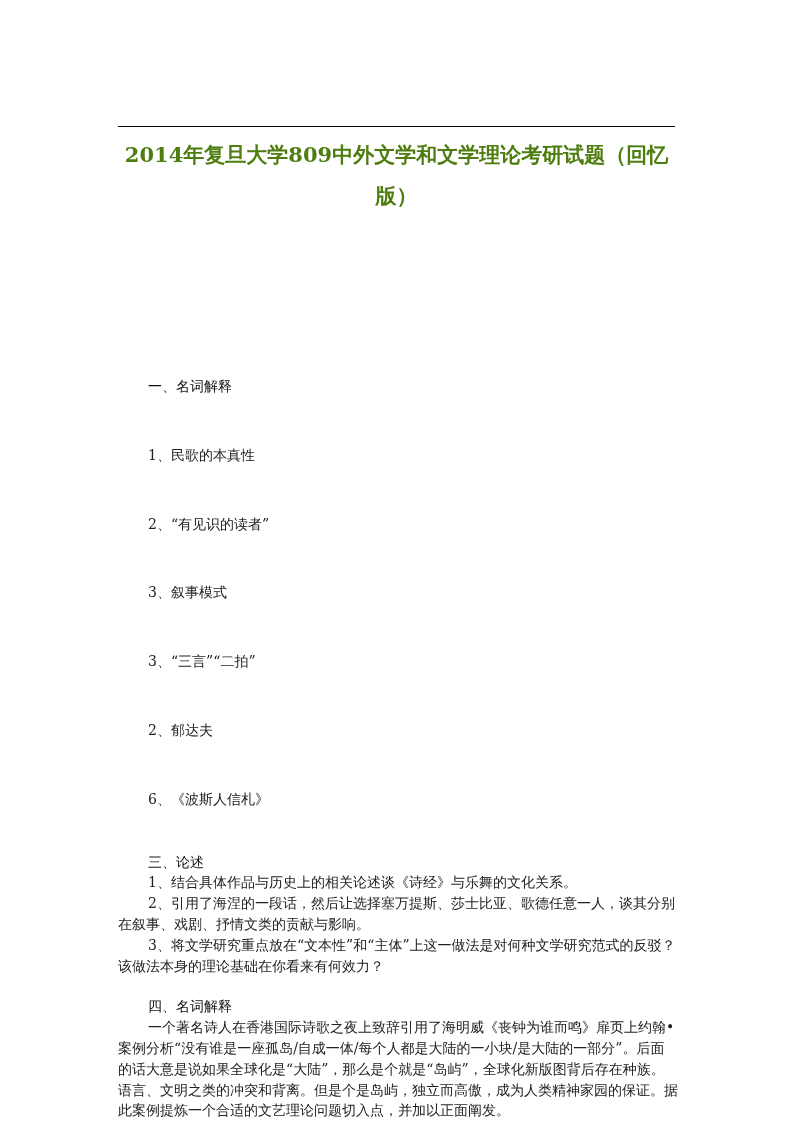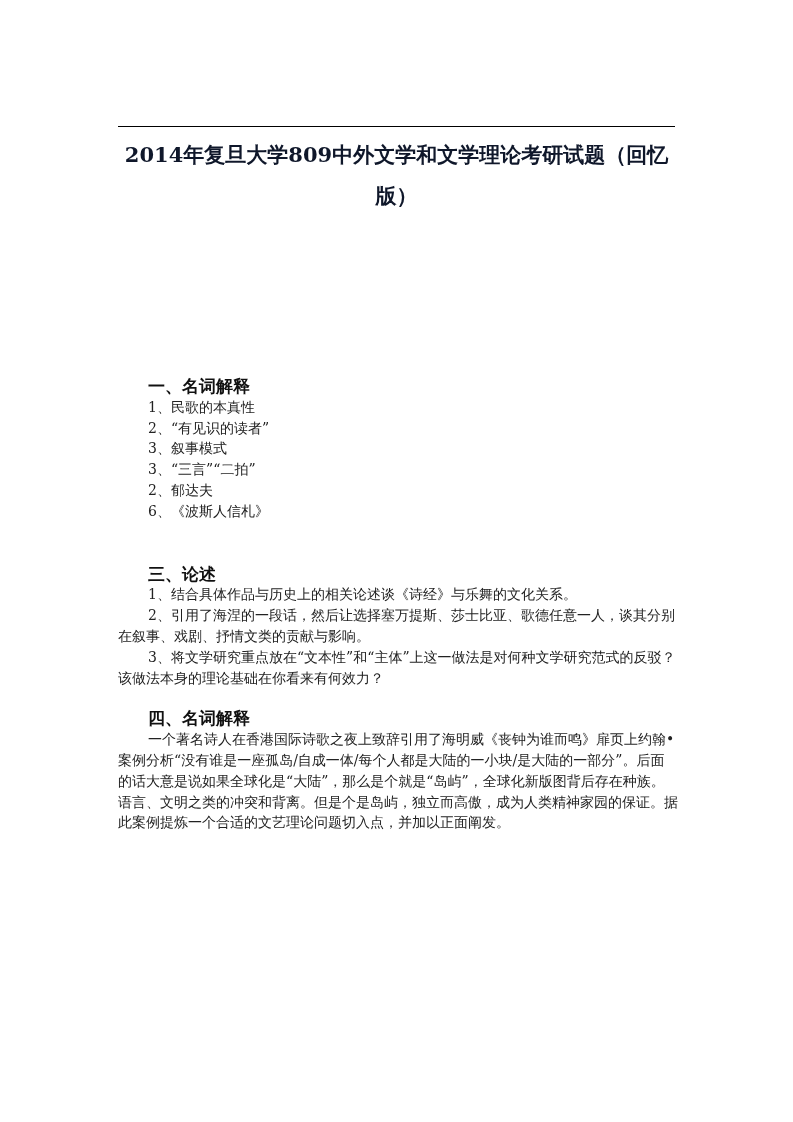--- a/index.html
+++ b/index.html
@@ -1,26 +1,26 @@
 <!DOCTYPE html>
 <html><head>
 <meta charset="utf-8">
 <style>
   html, body { margin: 0; padding: 0; background: #ffffff; }
   body { width: 793px; height: 1122px; position: relative; overflow: hidden;
          font-family: "DejaVu Serif", "Liberation Serif", serif; color: #222; }
   .rule { position: absolute; left: 118px; top: 126px; width: 557px; height: 1px; background: #000; }
   .title { position: absolute; left: 118px; top: 136px; width: 557px; text-align: center;
            font-family: "DejaVu Serif", serif; font-weight: bold; font-size: 21px;
-           line-height: 38px; color: #0f172a; letter-spacing: 0px; }
+           line-height: 38px; color: #4d7c0f; letter-spacing: 0px; }
   .title .l1 { display: block; white-space: nowrap; }
   .title .l2 { display: block; margin-top: 3px; }
   .content { position: absolute; left: 118px; top: 376px; width: 560px; font-size: 14px; line-height: 20.8px; }
-  .sec-head { font-weight: bold; font-family: "DejaVu Sans", sans-serif; font-size: 17px; padding-left: 30px; color: #111; }
-  .item { white-space: nowrap; }
+  .sec-head { font-weight: normal; font-family: "DejaVu Sans", sans-serif; font-size: 14px; padding-left: 30px; color: #111; }
+  .item { white-space: nowrap; margin-top: 48px; }
   .list-plain .item { padding-left: 30px; }
   .para { text-indent: 30px; }
   .gap { height: 21px; }
   .gap2 { height: 20px; }
 </style>
 </head>
 <body>
 
 <div class="rule"></div>
 

